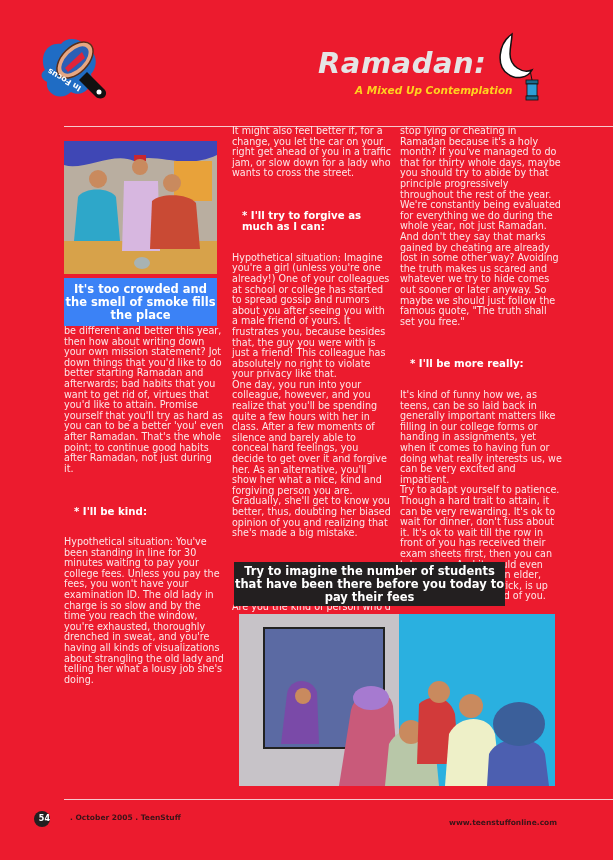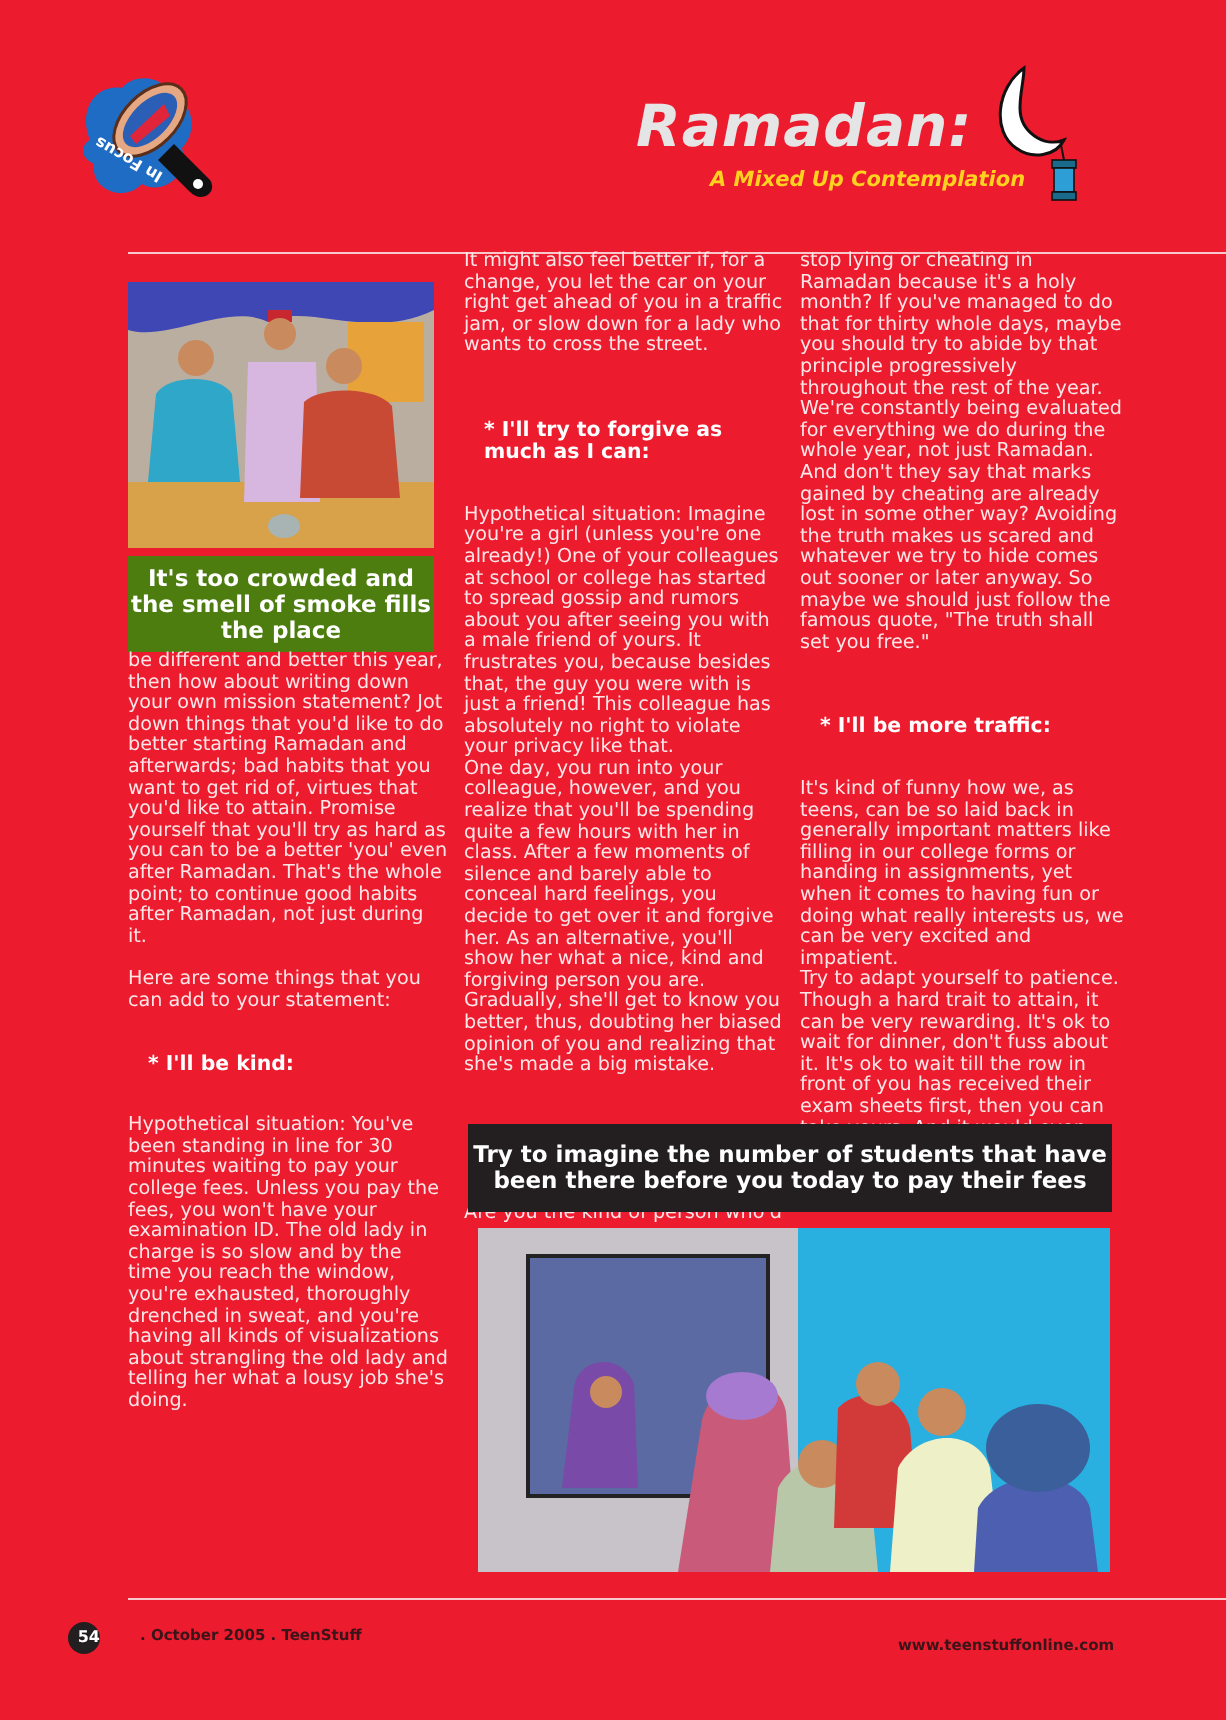--- a/index.html
+++ b/index.html
@@ -8,30 +8,30 @@
   .abs { position:absolute; }
   .logo { left:35px; top:32px; width:80px; height:76px; }
   .title { left:318px; top:46px; font-family:"DejaVu Sans", sans-serif; font-style:italic; font-weight:bold;
            font-size:29px; color:#e5e5e5; letter-spacing:0.5px; line-height:34px; }
   .subtitle { left:355px; top:84px; font-style:italic; font-weight:bold; font-size:10.5px; color:#ffd21f; }
   .moon { left:492px; top:30px; width:50px; height:78px; }
   .rule { height:1px; background:#f7c9cd; }
   .rule.top { left:64px; top:126px; width:549px; }
   .rule.bottom { left:64px; top:799px; width:549px; }
   .img1 { left:64px; top:141px; width:153px; height:133px; background:#6b5f8a; overflow:hidden; }
-  .caption1 { left:64px; top:278px; width:153px; height:48px; background:#4d7c0f; color:#fff; font-weight:bold;
+  .caption1 { left:64px; top:278px; width:153px; height:48px; background:#3b82f6; color:#fff; font-weight:bold;
               font-size:11.5px; line-height:13px; text-align:center; display:flex; align-items:center; justify-content:center; }
   .col { font-size:9.6px; line-height:10.6px; color:#fde6e8; }
   .col p { margin:0; }
   .col .gap { height:10.6px; }
   .col h4 { margin:10px; font-size:10.2px; font-weight:bold; color:#ffffff; line-height:11px; }
   .col1 { left:64px; top:326px; width:160px; }
   .col2 { left:232px; top:126px; width:160px; }
   .col3 { left:400px; top:126px; width:162px; }
-  .caption2 { left:234px; top:562px; width:322px; height:44px; background:#231f20; color:#fff; font-weight:bold;
+  .caption2 { left:234px; top:562px; width:271px; height:44px; background:#231f20; color:#fff; font-weight:bold;
               font-size:11.5px; line-height:13px; text-align:center; display:flex; align-items:center; justify-content:center; }
   .img2 { left:239px; top:614px; width:316px; height:172px; background:#2ab0e0; overflow:hidden; }
   .pagenum { left:34px; top:811px; width:16px; height:16px; border-radius:50%; background:#231f20; color:#fff;
              font-size:8px; font-weight:bold; text-align:right; line-height:16px; }
   .footer-left { left:70px; top:813px; font-size:7.5px; font-weight:bold; color:#3a1418; }
   .footer-right { left:449px; top:818px; font-size:7.5px; font-weight:bold; color:#3a1418;text-align:center; }
 </style>
 </head>
 <body>
 
@@ -75,21 +75,20 @@
     <circle cx="108" cy="42" r="9" fill="#c98a5e"></circle>
     <path d="M88 60 C96 52 124 52 132 62 L136 108 H86 Z" fill="#c94a34"></path>
     <ellipse cx="78" cy="122" rx="8" ry="6" fill="#a8b3b3"></ellipse>
   </svg>
 </div>
 <div class="abs caption1">It's too crowded and the smell of smoke fills the place</div>
 
 <div class="abs col col1">
   <p>be different and better this year, then how about writing down your own mission statement? Jot down things that you'd like to do better starting Ramadan and afterwards; bad habits that you want to get rid of, virtues that you'd like to attain. Promise yourself that you'll try as hard as you can to be a better 'you' even after Ramadan. That's the whole point; to continue good habits after Ramadan, not just during it.</p>
   <div class="gap"></div>
-  <p>Here are some things that you can add to your statement:</p>
   <div class="gap"></div>
   <h4>*  I'll be kind:</h4>
   <div class="gap"></div>
   <p>Hypothetical situation: You've been standing in line for 30 minutes waiting to pay your college fees. Unless you pay the fees, you won't have your examination ID. The old lady in charge is so slow and by the time you reach the window, you're exhausted, thoroughly drenched in sweat, and you're having all kinds of visualizations about strangling the old lady and telling her what a lousy job she's doing.</p>
 </div>
 
 <div class="abs col col2">
   <p>It might also feel better if, for a change, you let the car on your right get ahead of you in a traffic jam, or slow down for a lady who wants to cross the street.</p>
   <div class="gap"></div>
   <div class="gap"></div>
@@ -101,21 +100,21 @@
   <div class="gap"></div>
   <h4>*  I'll be more honest:</h4>
   <div class="gap"></div>
   <p>Are you the kind of person who'd</p>
 </div>
 
 <div class="abs col col3">
   <p>stop lying or cheating in Ramadan because it's a holy month? If you've managed to do that for thirty whole days, maybe you should try to abide by that principle progressively throughout the rest of the year. We're constantly being evaluated for everything we do during the whole year, not just Ramadan. And don't they say that marks gained by cheating are already lost in some other way? Avoiding the truth makes us scared and whatever we try to hide comes out sooner or later anyway. So maybe we should just follow the famous quote, "The truth shall set you free."</p>
   <div class="gap"></div>
   <div class="gap"></div>
-  <h4>*  I'll be more traffic:</h4>
+  <h4>*  I'll be more really:</h4>
   <div class="gap"></div>
   <p>It's kind of funny how we, as teens, can be so laid back in generally important matters like filling in our college forms or handing in assignments, yet when it comes to having fun or doing what really interests us, we can be very excited and impatient.</p>
   <p>Try to adapt yourself to patience. Though a hard trait to attain, it can be very rewarding. It's ok to wait for dinner, don't fuss about it. It's ok to wait till the row in front of you has received their exam sheets first, then you can take yours. And it would even feel good to wait till an elder, who uses a walking stick, is up on the staircase ahead of you.</p>
 </div>
 
 <div class="abs caption2">Try to imagine the number of students that have been there before you today to pay their fees</div>
 <div class="abs img2">
   <svg width="316" height="172" viewBox="0 0 316 172">
     <rect width="316" height="172" fill="#2ab0e0"></rect>
     <path d="M0 0 H160 V172 H0 Z" fill="#c7c3c8"></path>

